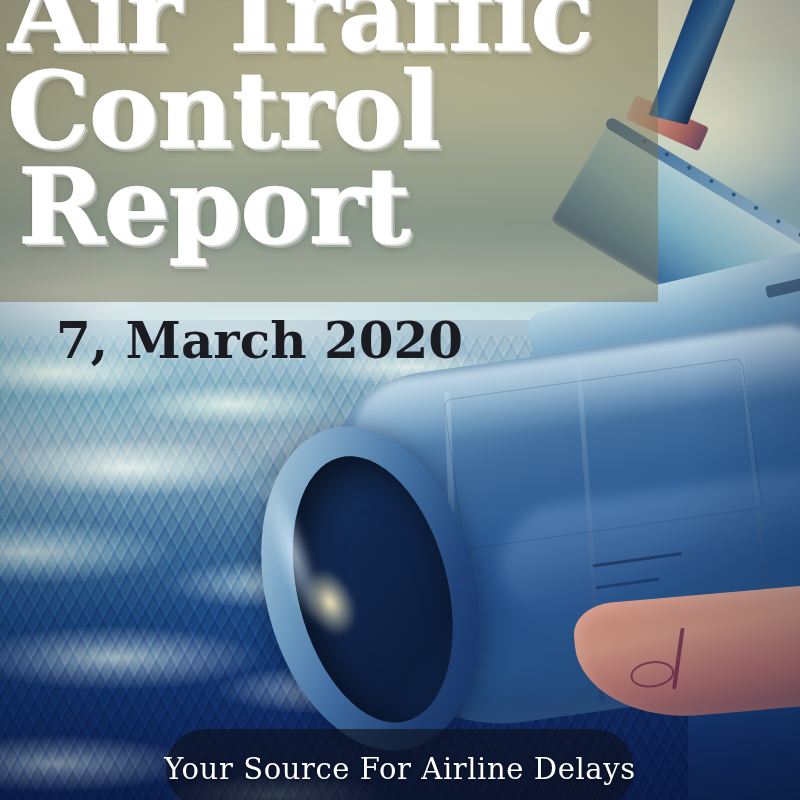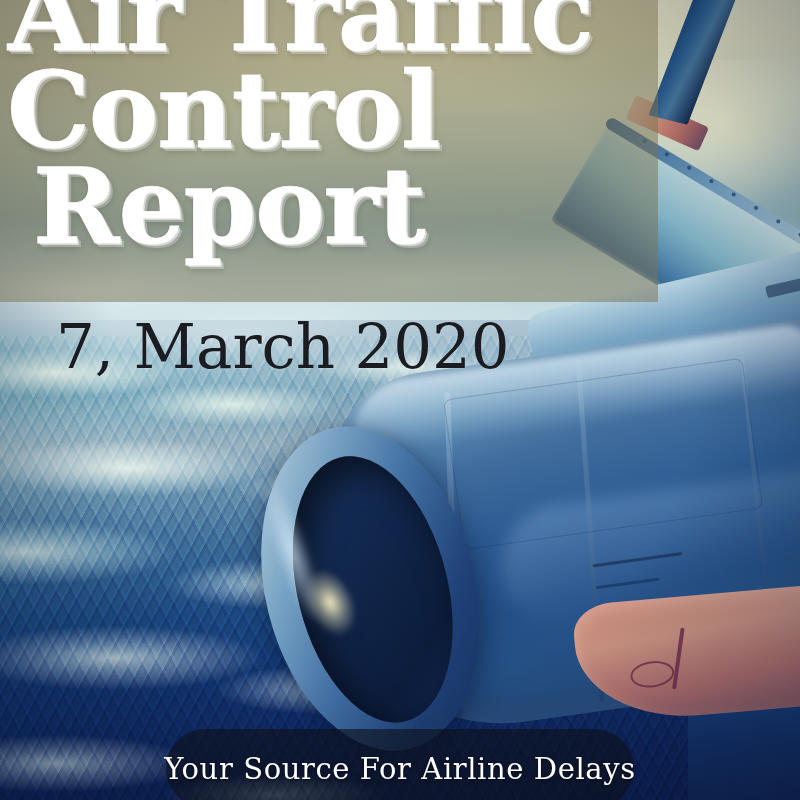--- a/index.html
+++ b/index.html
@@ -253,28 +253,28 @@
     color:#fff;
     text-shadow:
        2px 2px 0 rgba(255,255,255,.55),
        4px 4px 0 rgba(255,255,255,.30),
       -1px -1px 0 rgba(120,120,96,.30),
        3px 5px 6px rgba(40,40,30,.22);
     -webkit-text-stroke:1px rgba(255,255,255,.9);
   }
   .tl-1{margin-left:2px;}
   .tl-2{margin-left:1px;}
-  .tl-3{margin-left:27px;}
+  .tl-3{margin-left:12px;}
 
   
   .date{
     position:absolute;left:56px;top:311px;
     font-family:"DejaVu Serif","Liberation Serif",serif;
-    font-weight:400;
-    font-size:61px;
+    font-weight:700;
+    font-size:50px;
     letter-spacing:0px;
     color:#1b1c22;
     white-space:nowrap;
     text-shadow:0 1px 2px rgba(255,255,255,.18);
   }
 
   
   .banner{
     position:absolute;left:166px;top:729px;width:468px;height:79px;
     background:rgba(13,16,26,.62);

